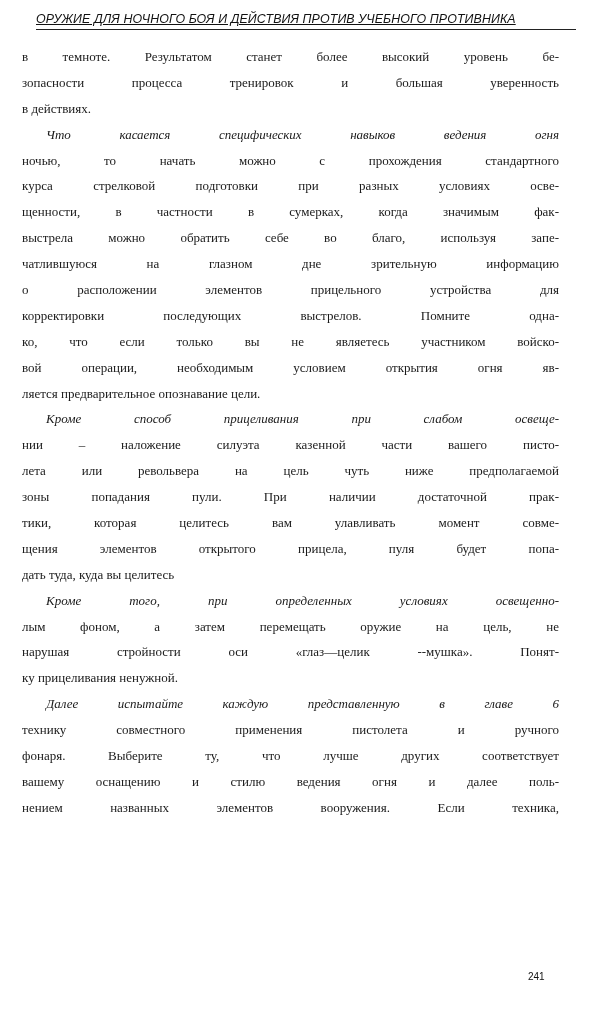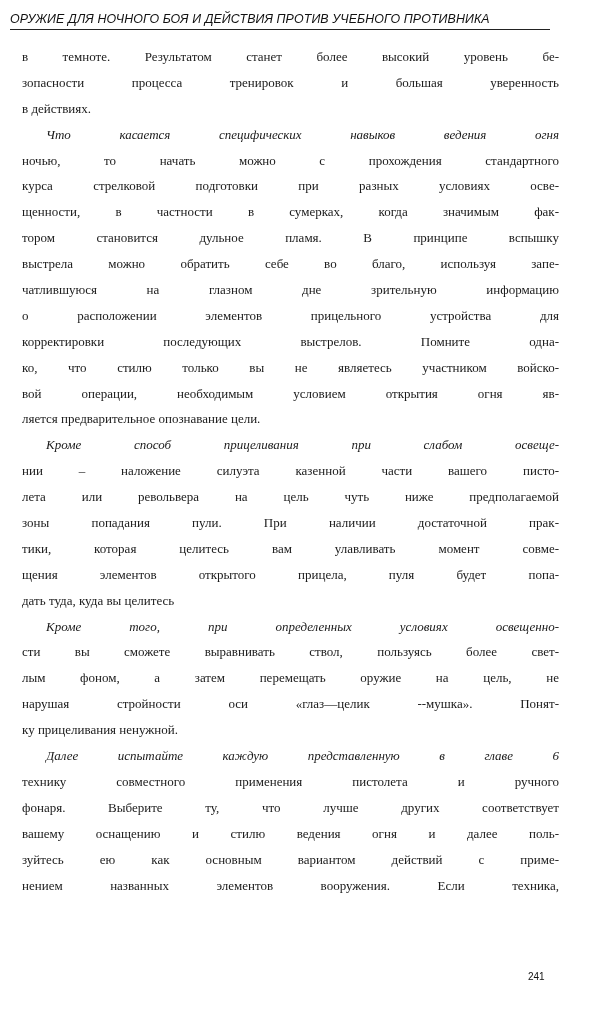--- a/index.html
+++ b/index.html
@@ -9,32 +9,33 @@
     }
     body {
       width: 600px;
       height: 1022px;
       position: relative;
       overflow: hidden;
       color: #1a1a1a;
     }
     .running-head {
       position: absolute;
-      left: 10px;
+      left: 36px;
       top: 12px;
       width: 540px;
       font-family: "Liberation Sans", sans-serif;
       font-style: italic;
       font-size: 12.4px;
       letter-spacing: 0.1px;
       white-space: nowrap;
       color: #111;
       padding-bottom: 3px;
       border-bottom: 1.4px solid #222;
       line-height: 14px;
+      text-decoration: underline;
     }
     .body-text {
       position: absolute;
       left: 22px;
       top: 44px;
       width: 537px;
       font-family: "Liberation Serif", serif;
       font-size: 13px;
       line-height: 25.9px;
       color: #1a1a1a;
@@ -74,51 +75,48 @@
     <span class="line">в темноте. Результатом станет более высокий уровень бе-</span>
     <span class="line">зопасности процесса тренировок и большая уверенность</span>
     <span class="line last">в действиях.</span>
   </div>
 
   <div>
     <span class="line indent">Что касается специфических навыков ведения огня</span>
     <span class="line">ночью, то начать можно с прохождения стандартного</span>
     <span class="line">курса стрелковой подготовки при разных условиях осве-</span>
     <span class="line">щенности, в частности в сумерках, когда значимым фак-</span>
-    <span class="line">тором становится дульное пламя. В принципе вспышку</span>
     <span class="line">выстрела можно обратить себе во благо, используя запе-</span>
     <span class="line">чатлившуюся на глазном дне зрительную информацию</span>
     <span class="line">о расположении элементов прицельного устройства для</span>
     <span class="line">корректировки последующих выстрелов. Помните одна-</span>
-    <span class="line">ко, что стилю только вы не являетесь участником войско-</span>
+    <span class="line">ко, что если только вы не являетесь участником войско-</span>
     <span class="line">вой операции, необходимым условием открытия огня яв-</span>
     <span class="line last">ляется предварительное опознавание цели.</span>
   </div>
 
   <div>
     <span class="line indent">Кроме способ прицеливания при слабом освеще-</span>
     <span class="line">нии – наложение силуэта казенной части вашего писто-</span>
     <span class="line">лета или револьвера на цель чуть ниже предполагаемой</span>
     <span class="line">зоны попадания пули. При наличии достаточной прак-</span>
     <span class="line">тики, которая целитесь вам улавливать момент совме-</span>
     <span class="line">щения элементов открытого прицела, пуля будет попа-</span>
     <span class="line last">дать туда, куда вы целитесь</span>
   </div>
 
   <div>
     <span class="line indent">Кроме того, при определенных условиях освещенно-</span>
-    <span class="line">сти вы сможете выравнивать ствол, пользуясь более свет-</span>
     <span class="line">лым фоном, а затем перемещать оружие на цель, не</span>
     <span class="line">нарушая стройности оси «глаз—целик --мушка». Понят-</span>
     <span class="line last">ку прицеливания ненужной.</span>
   </div>
 
   <div>
     <span class="line indent">Далее испытайте каждую представленную в главе 6</span>
     <span class="line">технику совместного применения пистолета и ручного</span>
     <span class="line">фонаря. Выберите ту, что лучше других соответствует</span>
     <span class="line">вашему оснащению и стилю ведения огня и далее поль-</span>
-    <span class="line">зуйтесь ею как основным вариантом действий с приме-</span>
     <span class="line">нением названных элементов вооружения. Если техника,</span>
   </div>
 </div>
 
 <div class="page-number">241</div>
 
 </body></html>

